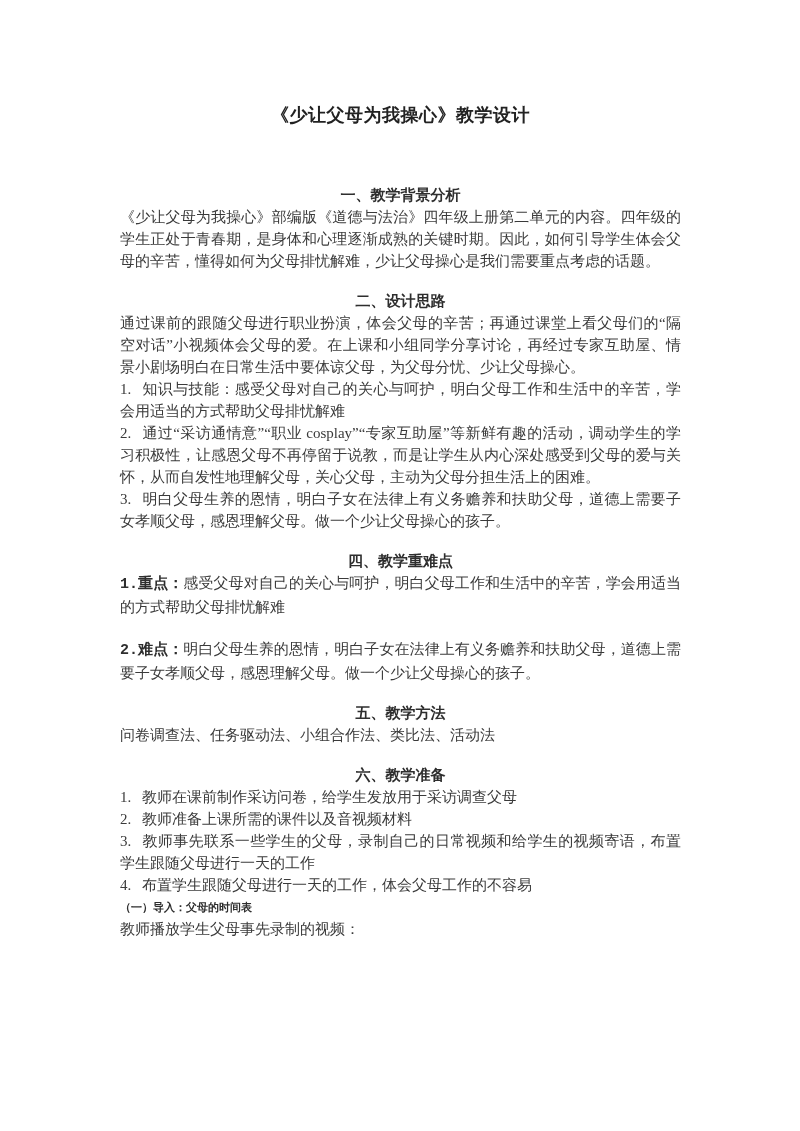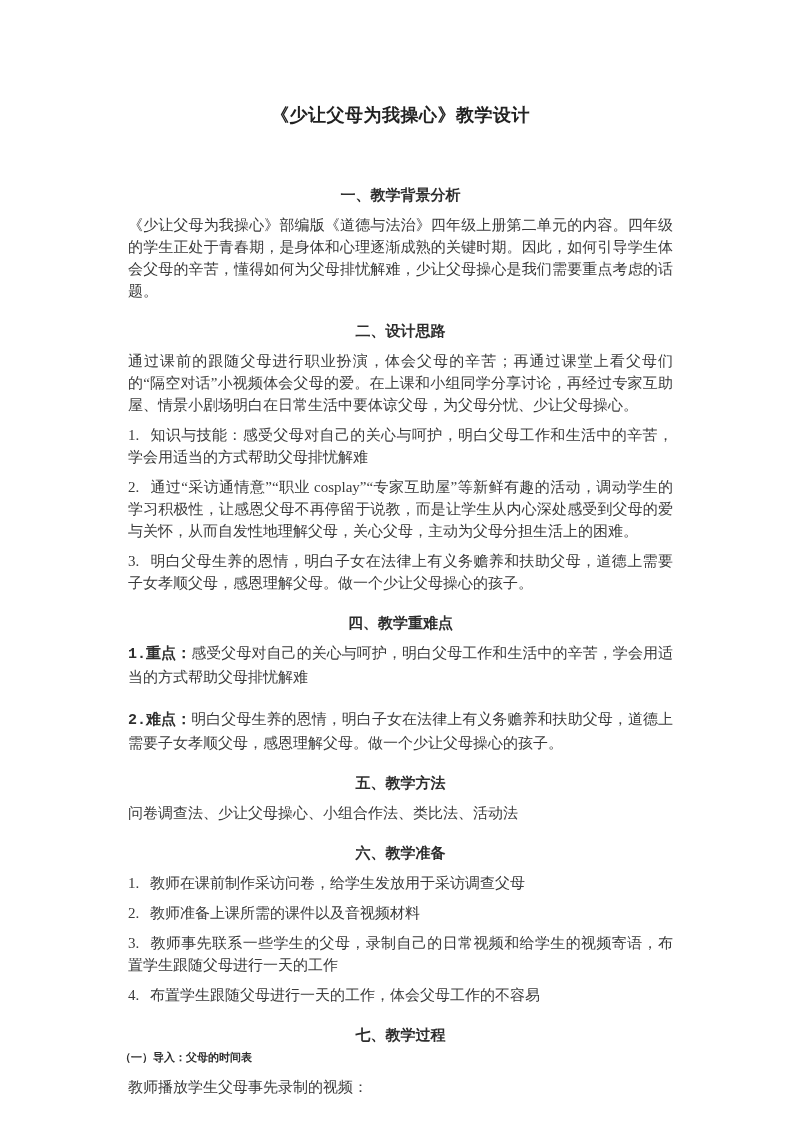--- a/index.html
+++ b/index.html
@@ -43,21 +43,21 @@
   }
   h3.sub-heading {
     margin: 0;
     font-family: "Liberation Sans", "DejaVu Sans", sans-serif;
     font-size: 11px;
     font-weight: 700;
     line-height: 22px;
     color: #2e2e2e;
   }
   p {
-    margin: 8px;
+    margin: 0;
     text-align: justify;
   }
   p.sp {
     margin-bottom: 20px;
   }
   .num {
     display: inline-block;
     min-width: 13px;
     margin-right: 9px;
   }
@@ -91,30 +91,29 @@
   </section>
 
   <section>
     <h2 class="sec-heading">四、教学重难点</h2>
     <p class="sp"><b class="lead">1.重点：</b><span>感受父母对自己的关心与呵护，明白父母工作和生活中的辛苦，学会用适当的方式帮助父母排忧解难</span></p>
     <p><b class="lead">2.难点：</b><span>明白父母生养的恩情，明白子女在法律上有义务赡养和扶助父母，道德上需要子女孝顺父母，感恩理解父母。做一个少让父母操心的孩子。</span></p>
   </section>
 
   <section>
     <h2 class="sec-heading">五、教学方法</h2>
-    <p>问卷调查法、少让父母操心、小组合作法、类比法、活动法</p>
+    <p>问卷调查法、任务驱动法、小组合作法、类比法、活动法</p>
   </section>
 
   <section>
     <h2 class="sec-heading">六、教学准备</h2>
     <p><span class="num">1.</span><span>教师在课前制作采访问卷，给学生发放用于采访调查父母</span></p>
     <p><span class="num">2.</span><span>教师准备上课所需的课件以及音视频材料</span></p>
     <p><span class="num">3.</span><span>教师事先联系一些学生的父母，录制自己的日常视频和给学生的视频寄语，布置学生跟随父母进行一天的工作</span></p>
     <p><span class="num">4.</span><span>布置学生跟随父母进行一天的工作，体会父母工作的不容易</span></p>
   </section>
 
   <section>
-    <h2 class="sec-heading">七、教学过程</h2>
     <h3 class="sub-heading">（一）导入：父母的时间表</h3>
     <p>教师播放学生父母事先录制的视频：</p>
   </section>
 
 </div>
 
 </body></html>

